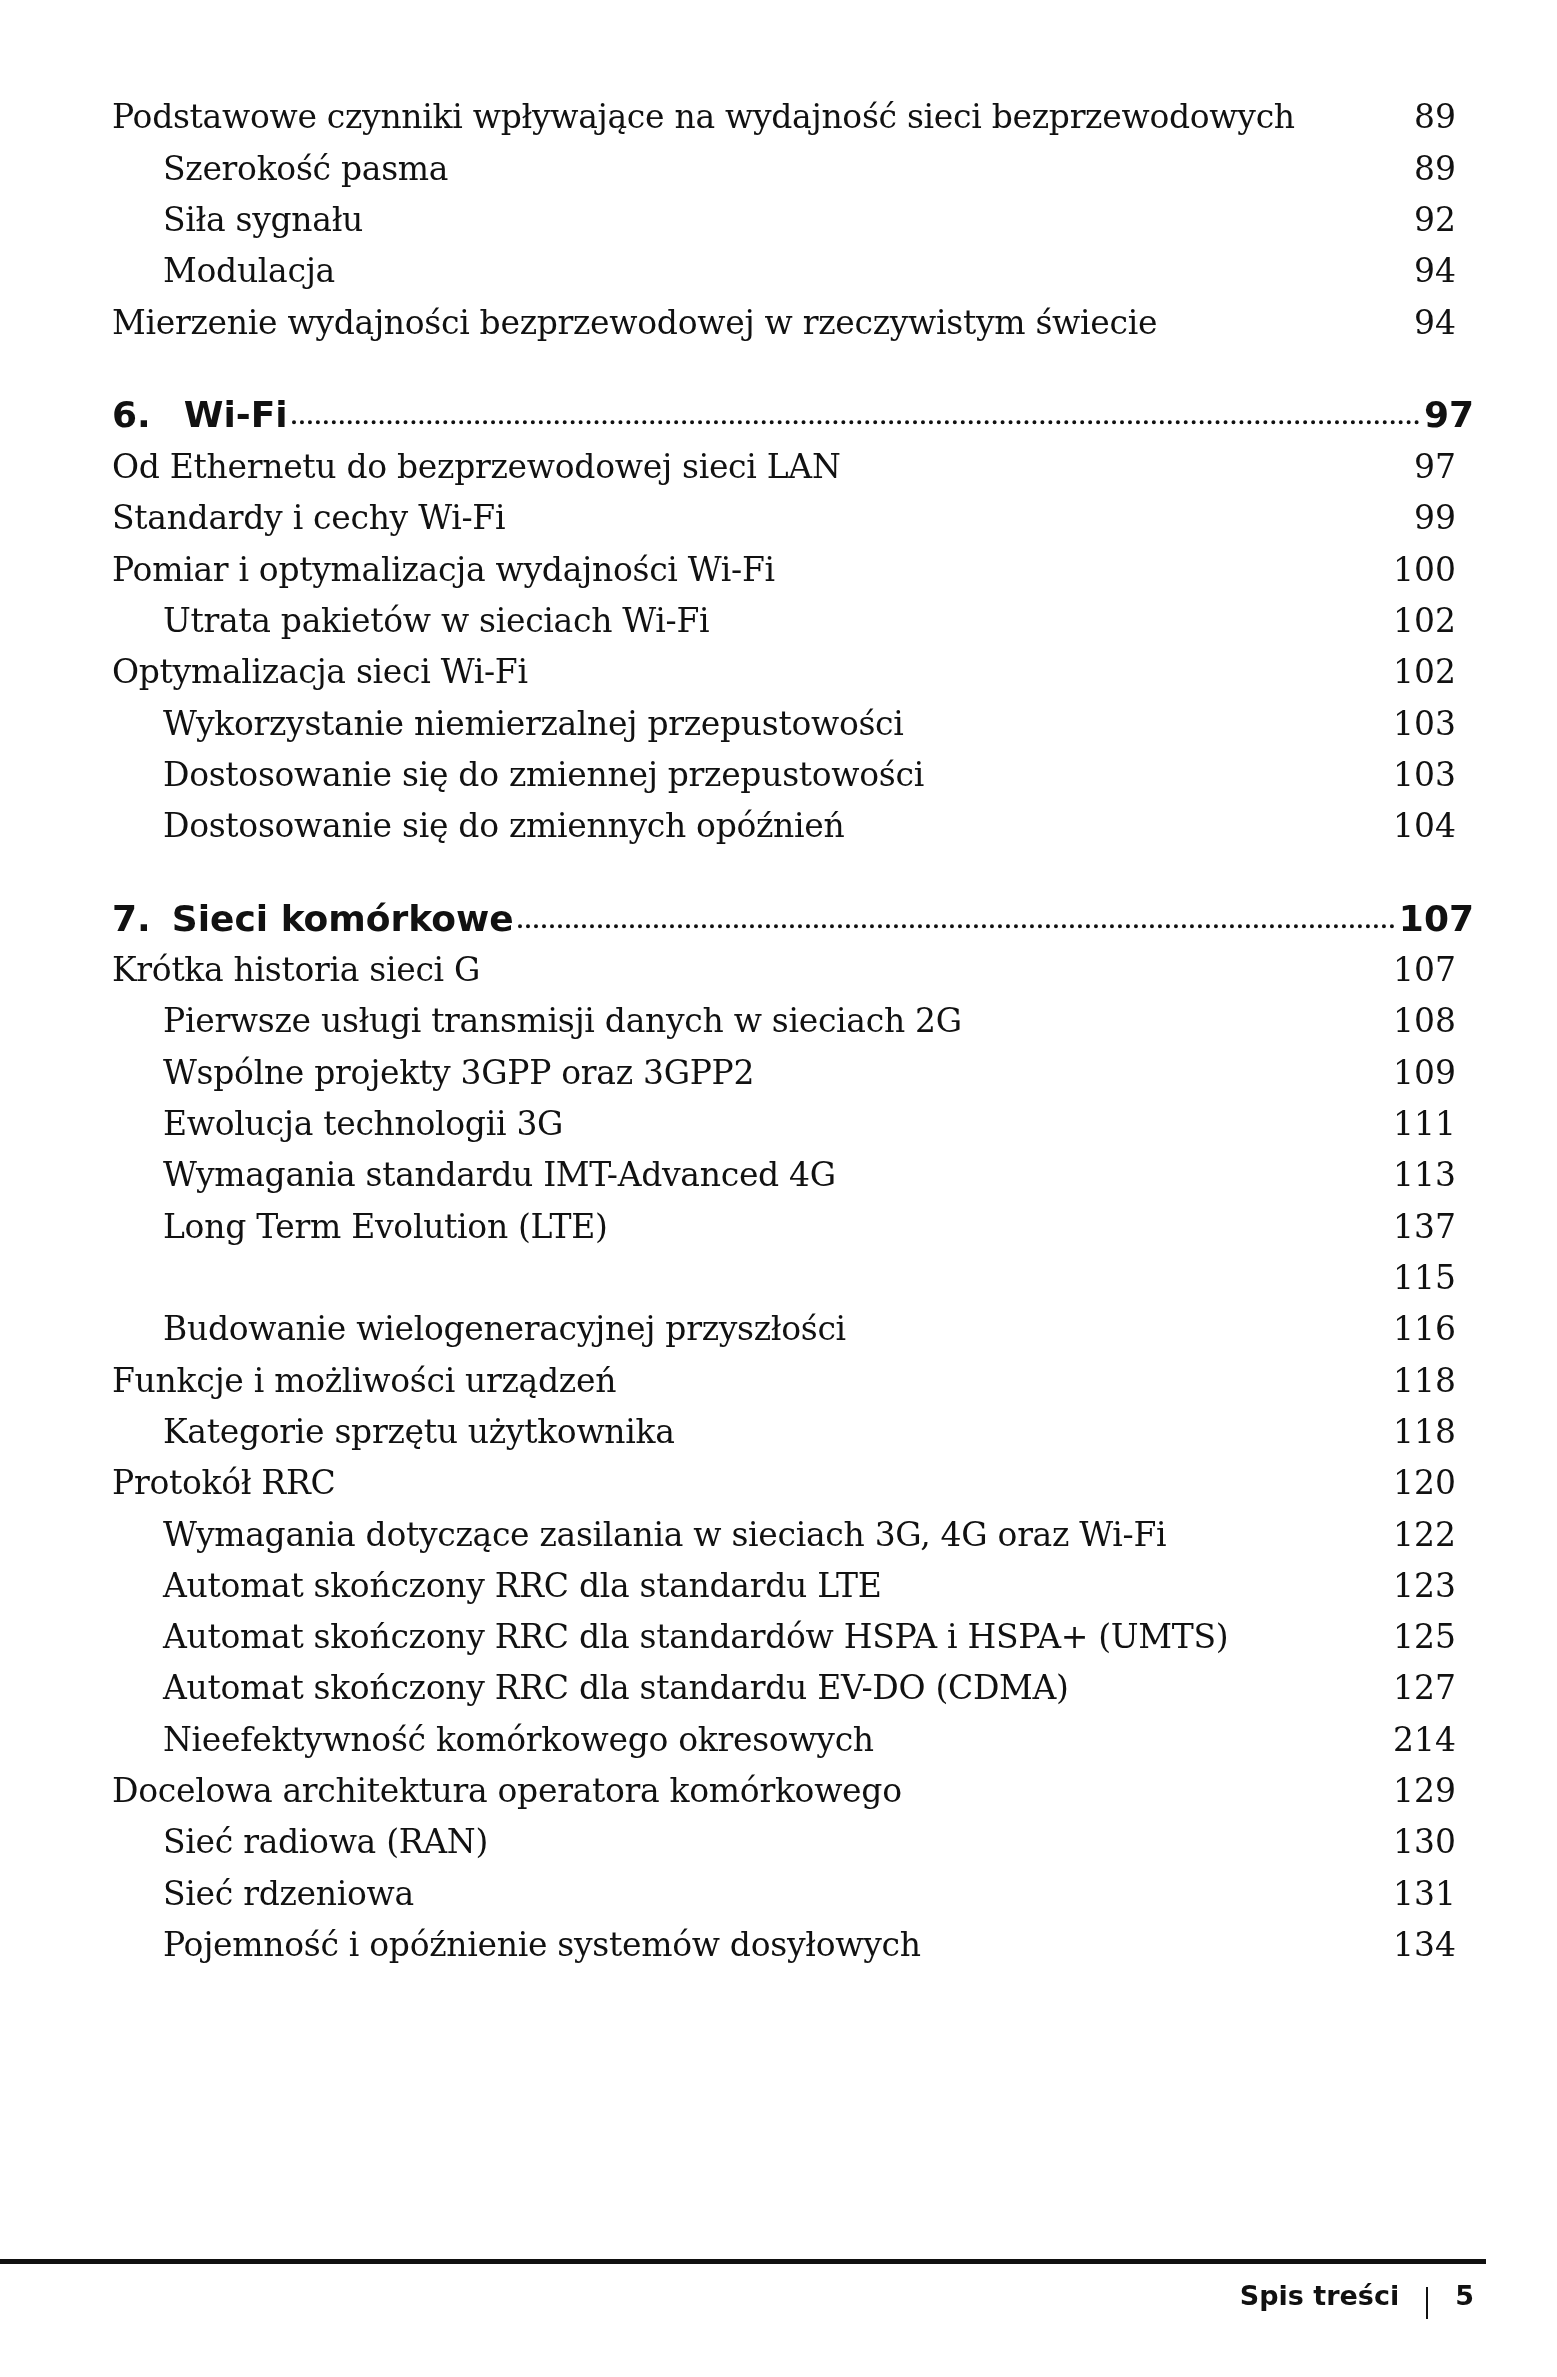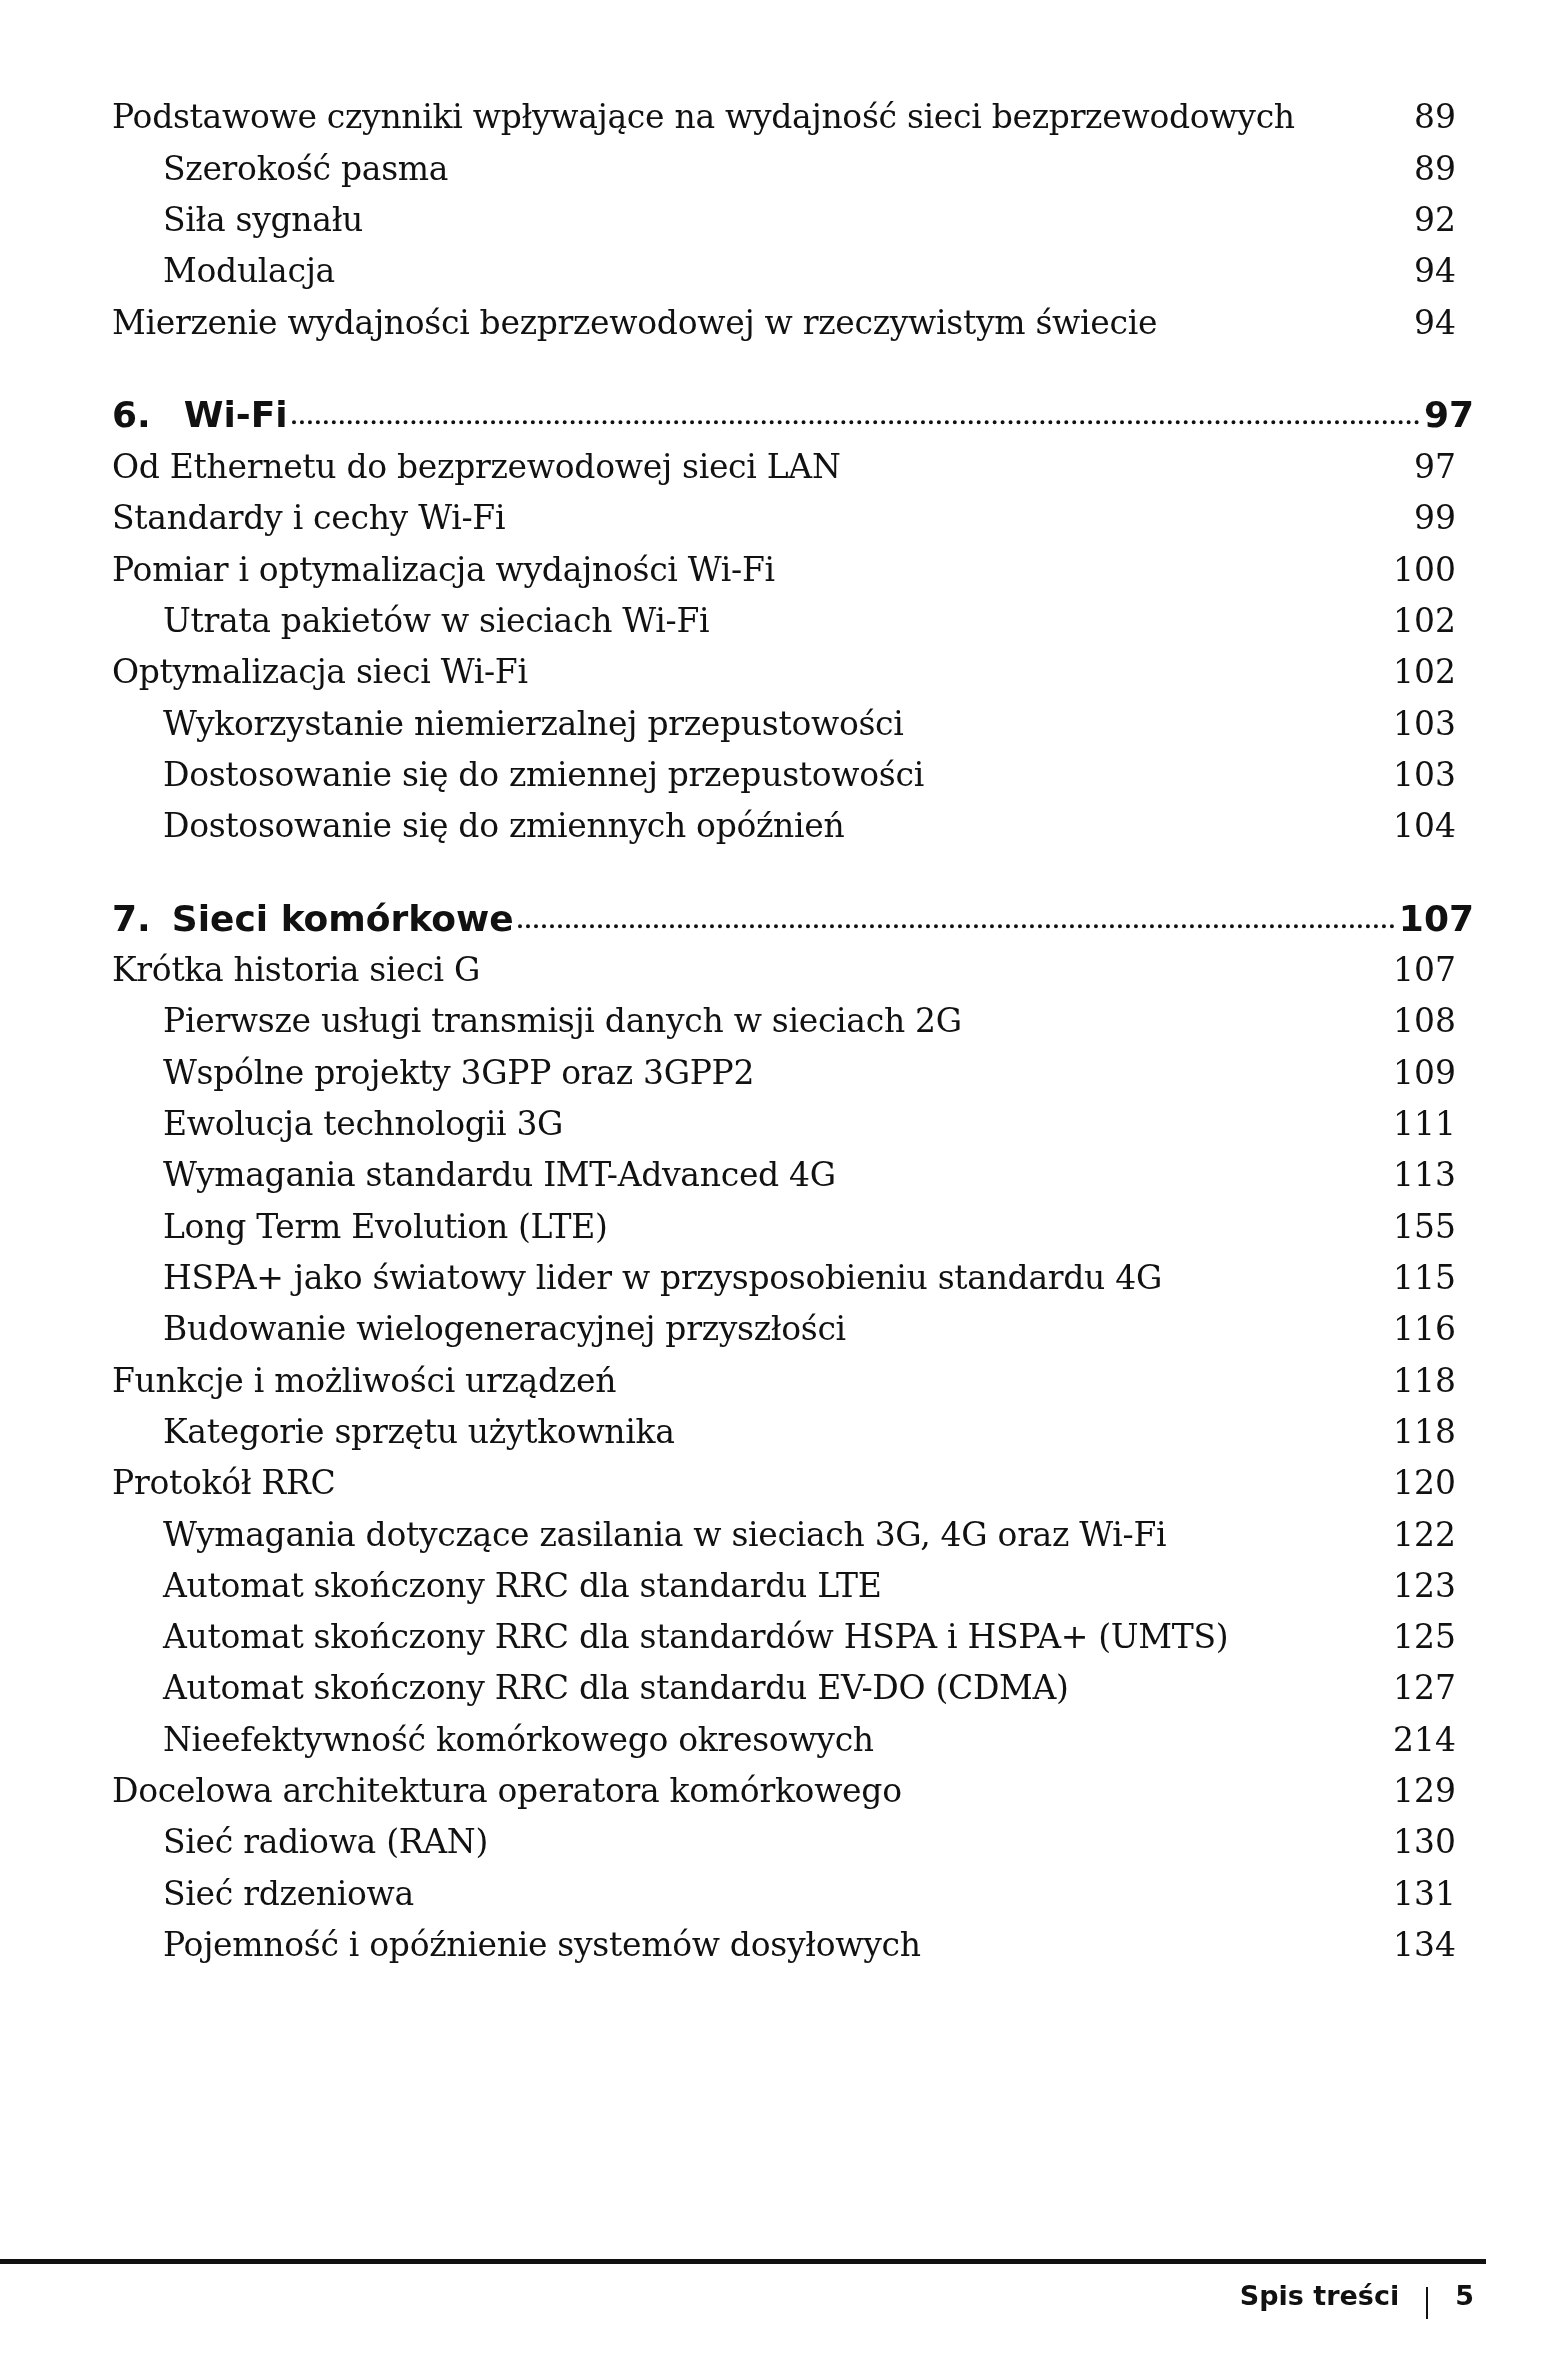--- a/index.html
+++ b/index.html
@@ -109,24 +109,23 @@
   <div class="row lvl2" style="top:1100px">
     <span class="title">Ewolucja technologii 3G</span>
     <span class="page">111</span>
   </div>
   <div class="row lvl2" style="top:1151px">
     <span class="title">Wymagania standardu IMT-Advanced 4G</span>
     <span class="page">113</span>
   </div>
   <div class="row lvl2" style="top:1203px">
     <span class="title">Long Term Evolution (LTE)</span>
-    <span class="page">155</span>
+    <span class="page">137</span>
   </div>
   <div class="row lvl2" style="top:1254px">
-    <span class="title">HSPA+ jako światowy lider w przysposobieniu standardu 4G</span>
     <span class="page">115</span>
   </div>
   <div class="row lvl2" style="top:1305px">
     <span class="title">Budowanie wielogeneracyjnej przyszłości</span>
     <span class="page">116</span>
   </div>
   <div class="row lvl1" style="top:1357px">
     <span class="title">Funkcje i możliwości urządzeń</span>
     <span class="page">118</span>
   </div>

